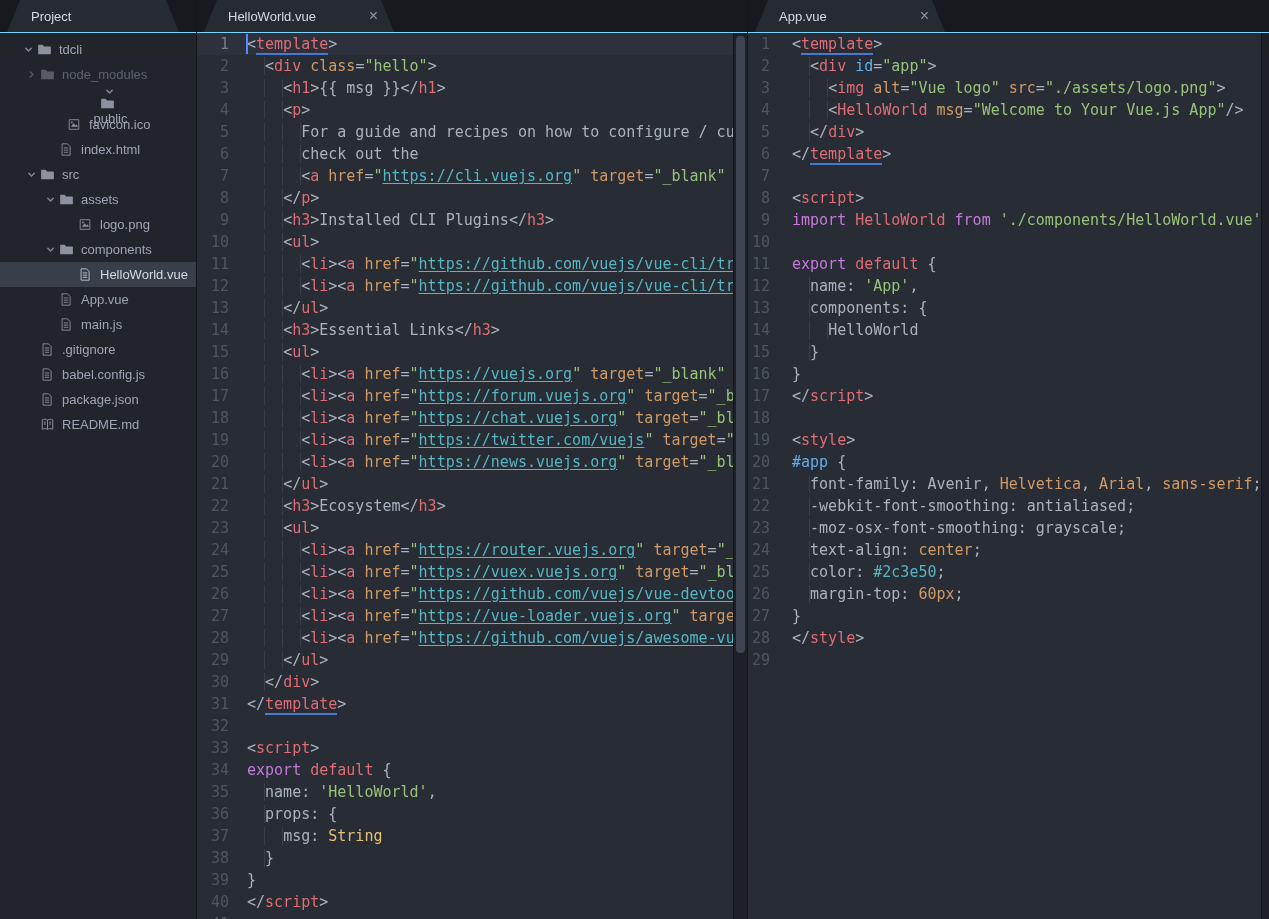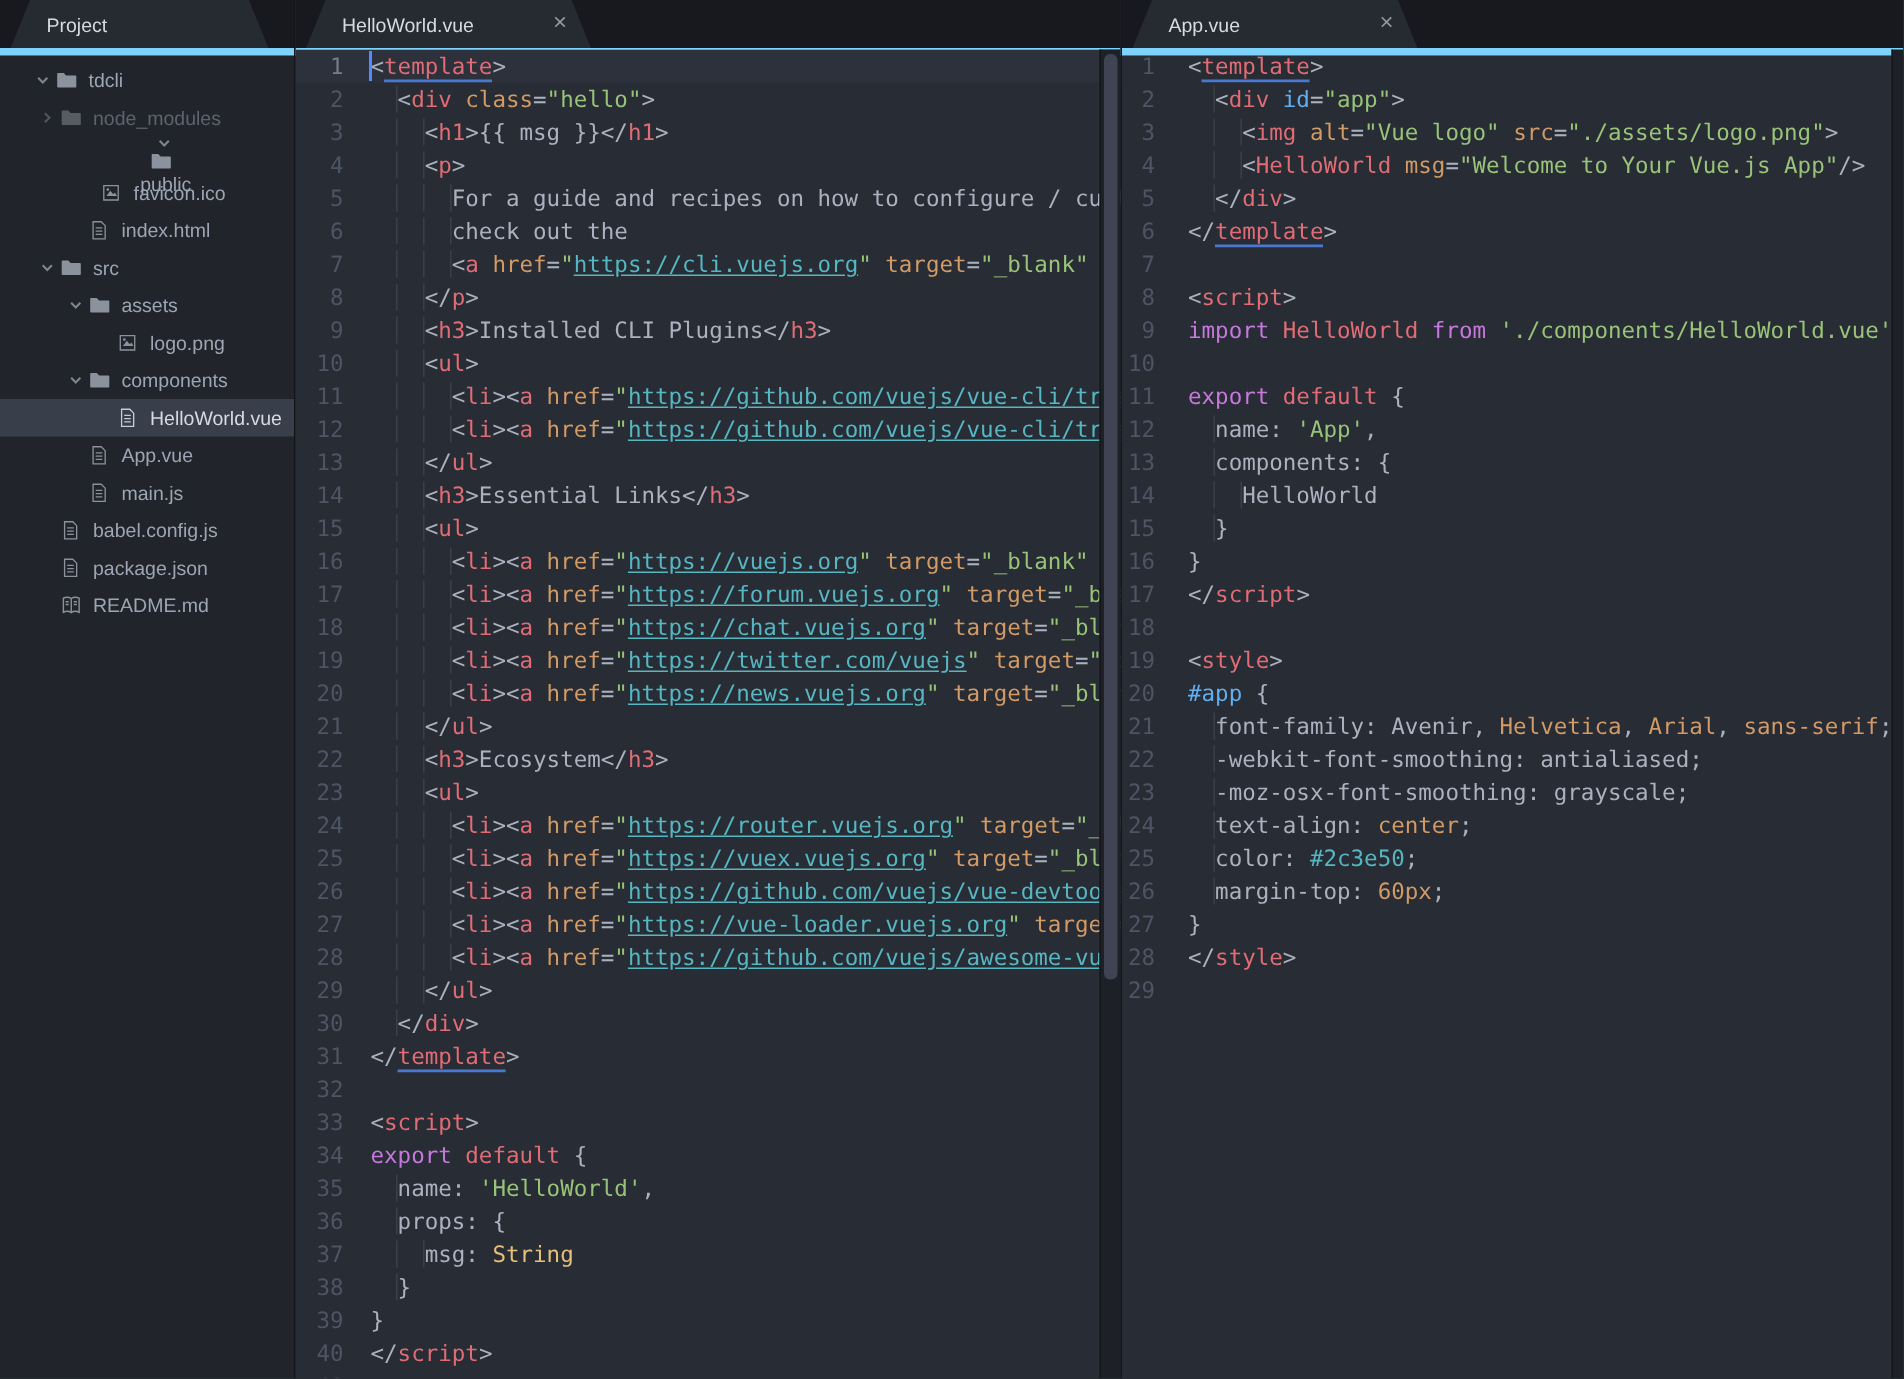--- a/index.html
+++ b/index.html
@@ -1,19 +1,19 @@
 <!DOCTYPE html>
 <html style="--c-bg: #282c34; --c-bg-dark: #21252b; --c-tabbar: #17191f; --c-tab: #262a31; --c-active-line: #2c313c; --c-fg: #abb2bf; --c-ln: #4d5565; --c-ln-active: #747d8b; --c-tag: #e06c75; --c-attr: #d19a66; --c-str: #98c379; --c-link: #56b6c2; --c-kw: #c678dd; --c-type: #e5c07b; --c-blue: #61afef; --c-accent: #528bff; --c-underline: #4878d0; --c-tree-fg: #9da5b4; --c-tree-dim: #5c6370; --c-sel: #383e4a; --c-sel-fg: #d7dae0; --c-icon: #8b929e; --c-guide: #3b4048; --c-thumb: #3e4451; --c-track: #1d2026;"><head>
 <meta charset="utf-8">
 <style>
   html,body{margin:0;padding:0;background:#282c34;}
   .app{display:flex;width:1269px;height:919px;overflow:hidden;position:relative;
        font-family:"Liberation Sans",sans-serif;}
   
-  .tabbar{height:32px;background:var(--c-tabbar);border-bottom:5px solid #7dd3fc;
+  .tabbar{height:32px;background:var(--c-tabbar);border-bottom:1px solid #7dd3fc;
           display:flex;align-items:stretch;flex:none;position:relative;}
   .tab{position:relative;margin-left:7px;background:var(--c-tab);
        clip-path:polygon(13px 0, calc(100% - 13px) 0, 100% 100%, 0 100%);
        display:flex;align-items:center;box-sizing:border-box;
        color:#d7dae0;font-size:13px;}
   .tab .tab-label{flex:1;white-space:nowrap;}
   .tab .close{flex:none;color:#8f97a3;font-size:16px;line-height:1;padding:0 2px;}
   
   .sidebar{width:197px;flex:none;background:var(--c-bg-dark);
            border-right:1px solid #131519;box-sizing:border-box;display:flex;flex-direction:column;}
@@ -215,20 +215,30 @@
           <span class="tree-label">main.js</span>
         </div>
         <div class="tree-item" style="padding-left: 23px;">
           <span class="chev"></span>
           <span class="ficon">
             <svg width="14" height="15" viewBox="0 0 16 16" fill="none" stroke="currentColor">
               <path d="M3.5 1.5h6.2l3 3v10H3.5z"></path>
               <path d="M5.5 6.2h5M5.5 8.7h5M5.5 11.2h5"></path>
             </svg>
           </span>
+          <span class="tree-label">.gitignore</span>
+        </div>
+        <div class="tree-item" style="padding-left: 23px;">
+          <span class="chev"></span>
+          <span class="ficon">
+            <svg width="14" height="15" viewBox="0 0 16 16" fill="none" stroke="currentColor">
+              <path d="M3.5 1.5h6.2l3 3v10H3.5z"></path>
+              <path d="M5.5 6.2h5M5.5 8.7h5M5.5 11.2h5"></path>
+            </svg>
+          </span>
           <span class="tree-label">babel.config.js</span>
         </div>
         <div class="tree-item" style="padding-left: 23px;">
           <span class="chev"></span>
           <span class="ficon">
             <svg width="14" height="15" viewBox="0 0 16 16" fill="none" stroke="currentColor">
               <path d="M3.5 1.5h6.2l3 3v10H3.5z"></path>
               <path d="M5.5 6.2h5M5.5 8.7h5M5.5 11.2h5"></path>
             </svg>
           </span>

